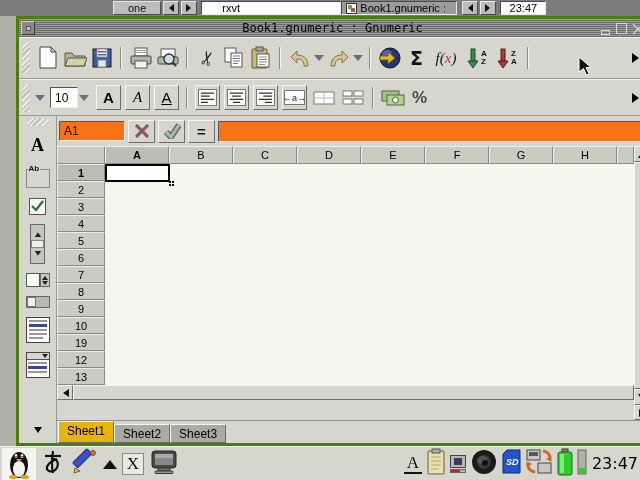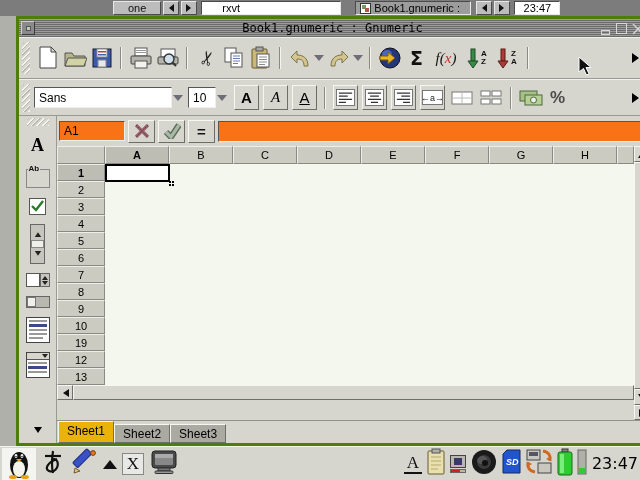--- a/index.html
+++ b/index.html
@@ -149,21 +149,21 @@
   </div>
   <div class="tt-btn">
       <span class="tri-l"></span>
     </div>
   <div class="tt-btn">
       <span class="tri-r"></span>
     </div>
   <div class="tt-field" style="width:140px;margin-left:4px">
     <span>rxvt</span>
   </div>
-  <div class="tt-active" style="width:116px;margin-left:14px">
+  <div class="tt-active" style="width:116px;margin-left:0">
     <span class="gnum-mini">
         <i></i>
         <b></b>
       </span>
     <span style="white-space:nowrap;overflow:hidden">Book1.gnumeric :</span>
   </div>
   <div class="tt-btn" style="margin-left:5px">
       <span class="tri-l"></span>
     </div>
   <div class="tt-btn">
@@ -315,23 +315,20 @@
       </span>
     </div>
     <div class="tb-sep"></div>
     <div class="ovf">
         <span></span>
       </div>
   </div>
 
   <div id="fmt-toolbar" class="toolbar">
     <div class="tb-handle"></div>
-    <div class="combo-field" style="width:138px">
-      <span>Sans</span>
-    </div>
     <div class="dd">
         <span></span>
       </div>
     <div class="combo-field" style="width:28px;margin-left:4px">
       <span>10</span>
     </div>
     <div class="dd">
         <span></span>
       </div>
     <div class="fmt-abtn" style="margin-left:6px;font-weight:900">

